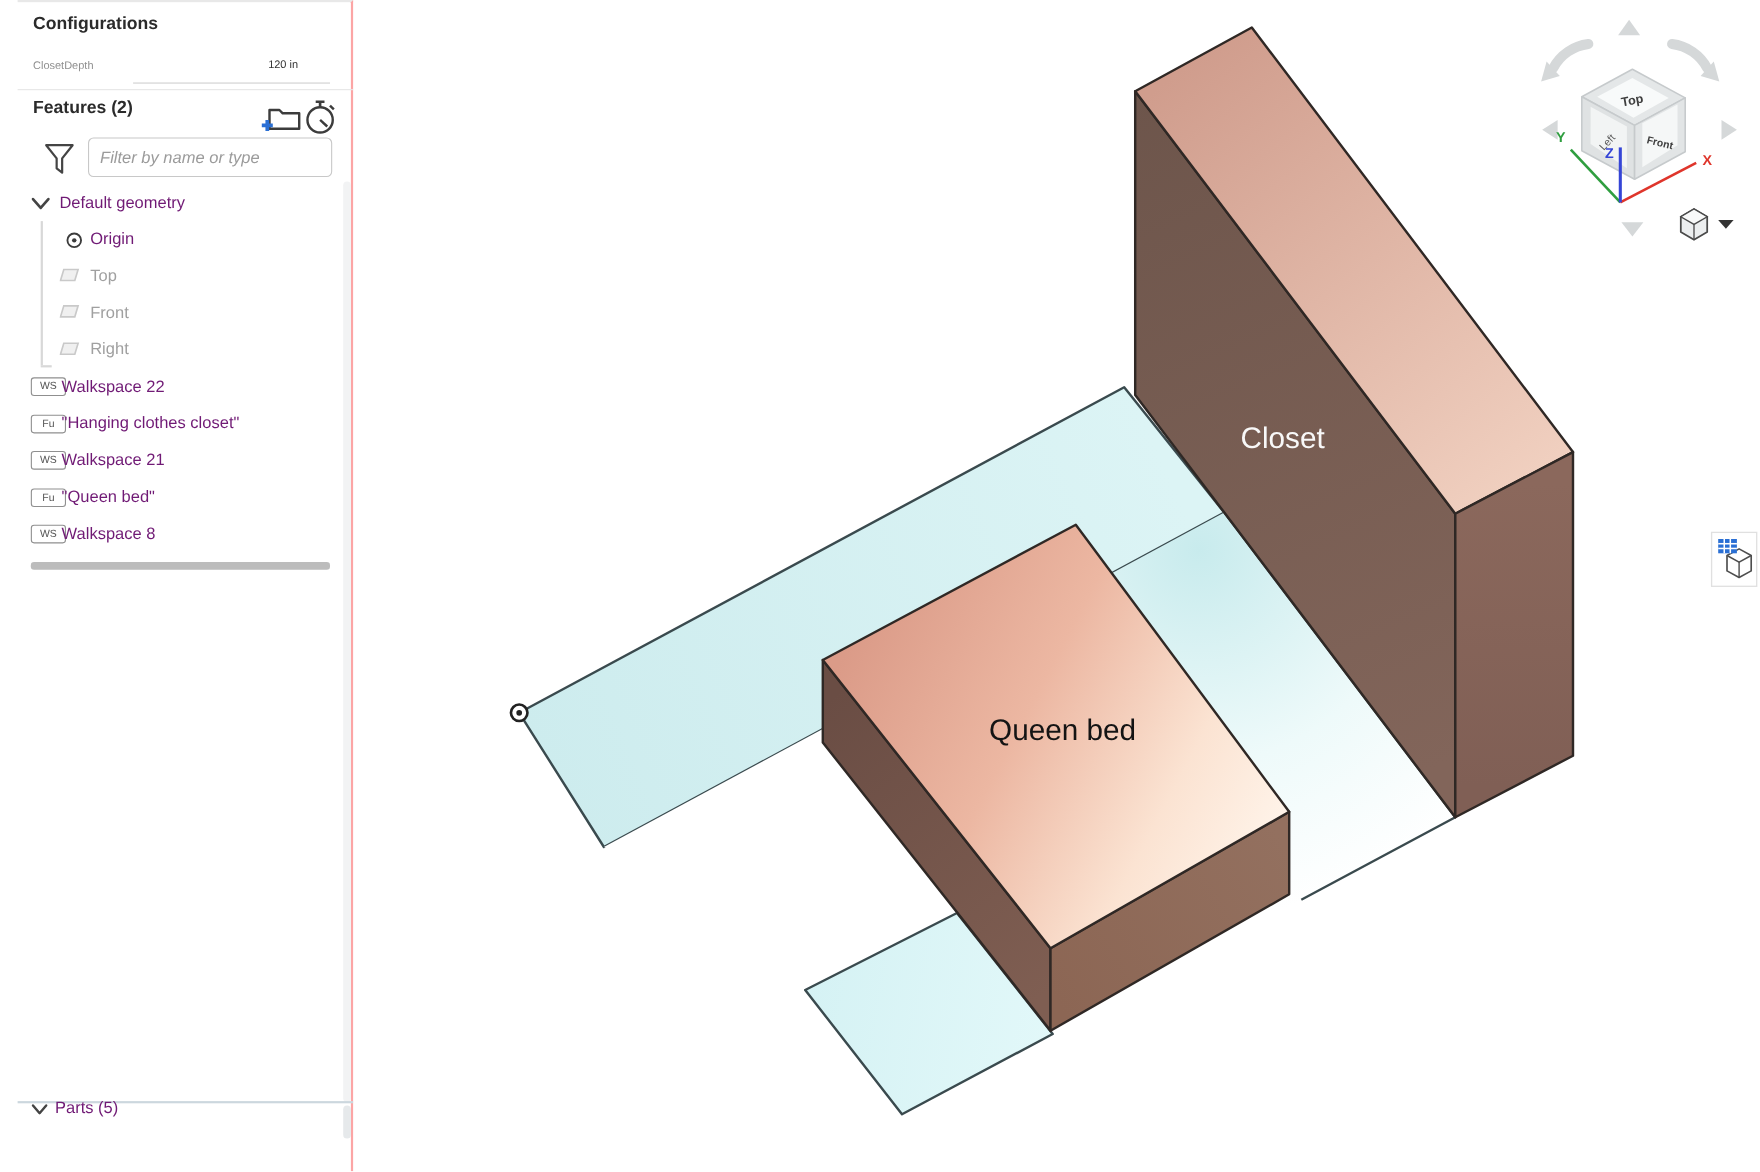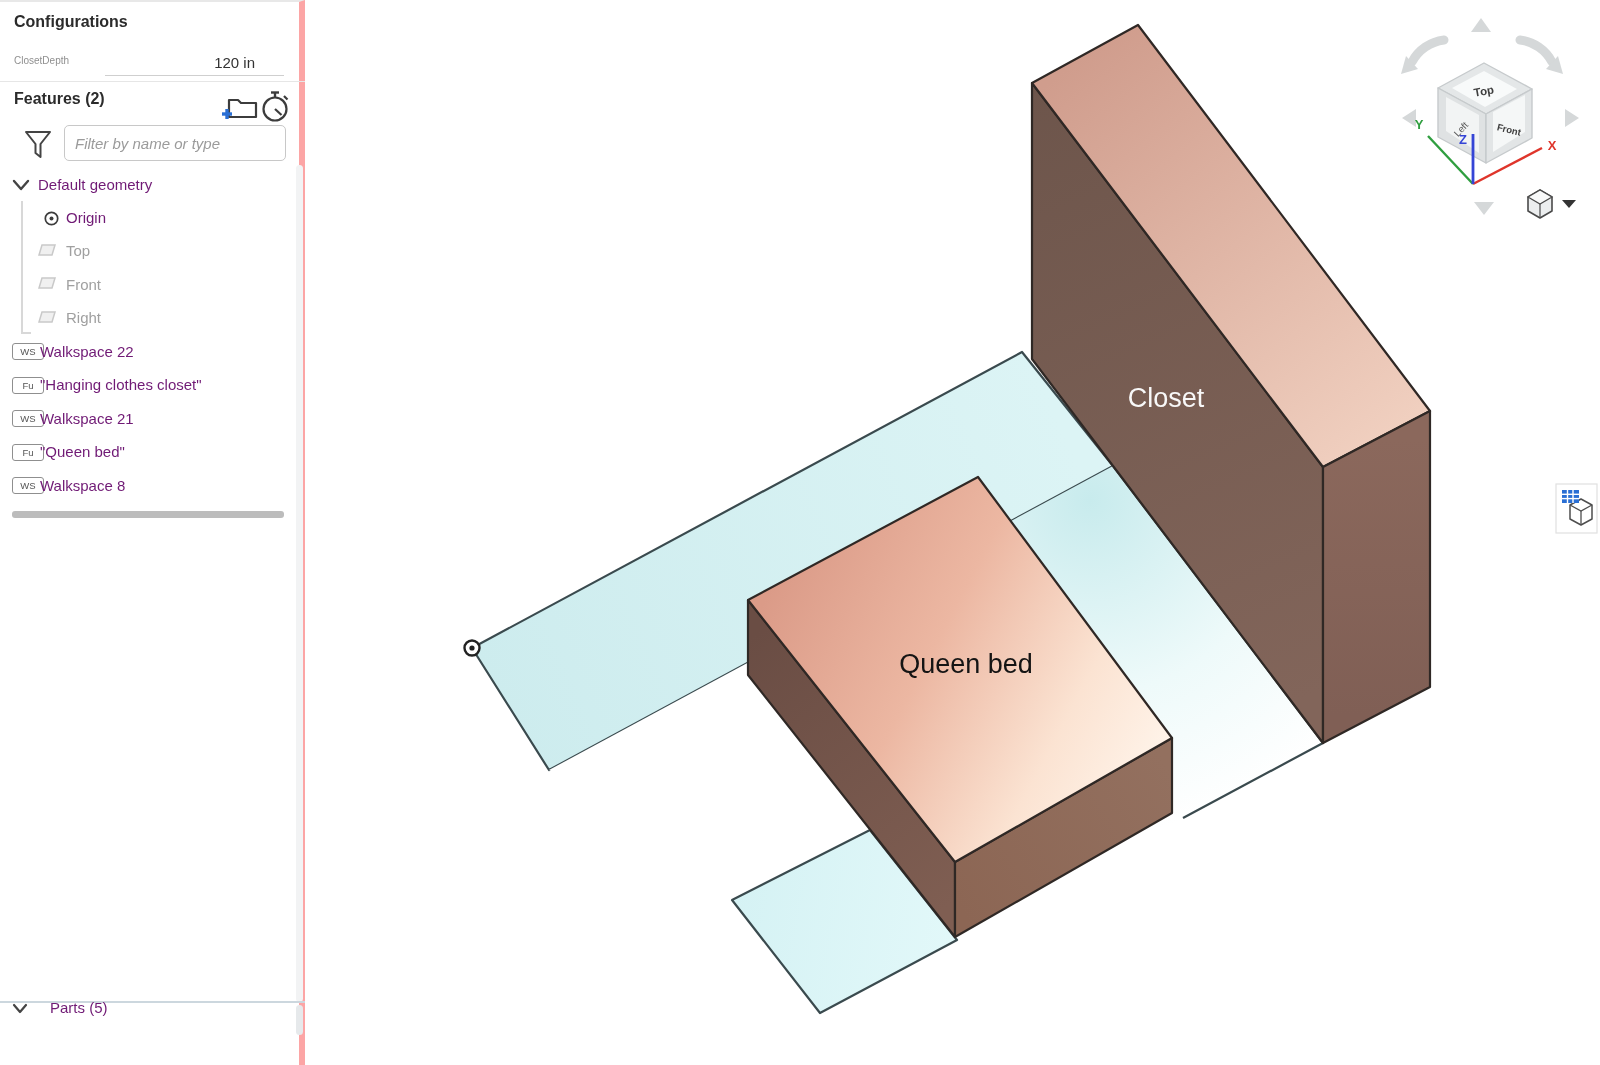--- a/index.html
+++ b/index.html
@@ -1,25 +1,25 @@
 <!DOCTYPE html>
 <html><head>
 <meta charset="utf-8">
 <style>
   html,body{margin:0;padding:0;background:#fff;}
   body{font-family:"Liberation Sans",sans-serif;}
   #stage{position:relative;width:1600px;height:1065px;background:#fff;overflow:hidden;}
   #scene{position:absolute;left:0;top:0;width:1600px;height:1065px;}
   
-  #panel{position:absolute;left:0;top:0;width:305px;height:1065px;background:#fff;
-         border-right:6px solid #fca5a5;border-top:2px solid #e8e8e8;box-sizing:border-box;}
+  #panel{position:absolute;left:16px;top:0;width:305px;height:1065px;background:#fff;
+         border-right:2px solid #fca5a5;border-top:2px solid #e8e8e8;box-sizing:border-box;}
   .abs{position:absolute;}
   .h-title{font-size:16px;font-weight:bold;color:#2b2b2b;}
   .cfg-label{font-size:10px;color:#8f8f8f;}
-  .cfg-value{font-size:15px;color:#333;text-align:right;}
+  .cfg-value{font-size:10px;color:#333;text-align:right;}
   .underline{border-bottom:1.5px solid #cfcfcf;}
   .divider{background:#e6e6e6;height:1px;}
   .parts-divider{background:#ccd7de;height:2px;}
   .filter-input{position:absolute;left:64px;top:123px;width:222px;height:36px;box-sizing:border-box;
       border:1.3px solid #c8c8c8;border-radius:5px;padding:0 10px;font-size:15px;color:#333;
       font-family:"Liberation Sans",sans-serif;outline:none;}
   .filter-input::placeholder{font-style:italic;color:#9b9b9b;}
   .tree-label{font-size:15px;color:#701a75;white-space:nowrap;}
   .tree-label.dim{color:#a0a0a0;}
   .badge{position:absolute;left:12px;width:32px;height:17px;border:1.2px solid #8f8f8f;border-radius:3px;
@@ -237,15 +237,15 @@
 
     <div class="rollback"></div>
 
     <div class="scroll-track"></div>
     <div class="scroll-thumb"></div>
 
     <div class="abs parts-divider" style="left:0;top:999px;width:305px;"></div>
     <svg class="abs" style="left:11px;top:999px;" width="18" height="15" viewBox="0 0 18 15">
       <polyline points="3,4 9,11 15,4" fill="none" stroke="#444" stroke-width="2.2" stroke-linejoin="round" stroke-linecap="round"></polyline>
     </svg>
-    <div class="abs tree-label" style="left:34px;top:997px;margin-left:16px;">Parts (5)</div>
+    <div class="abs tree-label" style="left:34px;top:997px;">Parts (5)</div>
   </div>
 </div>
 
 </body></html>

